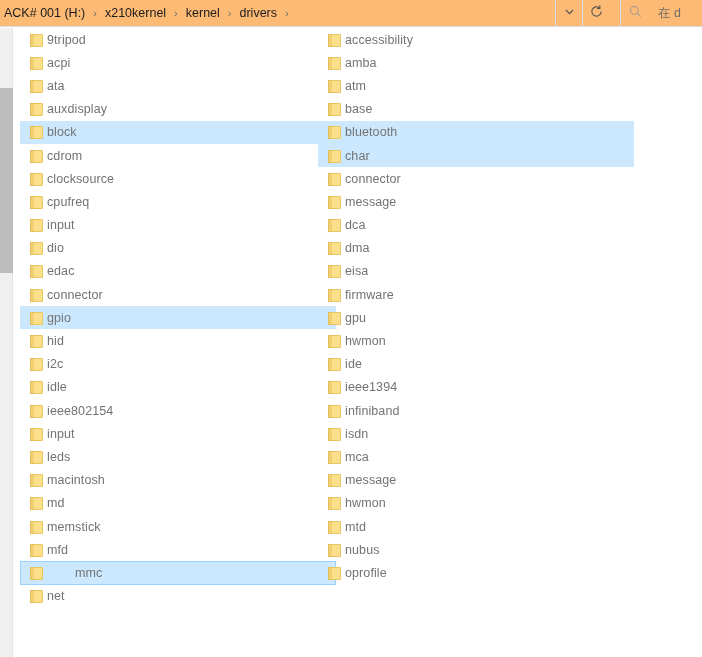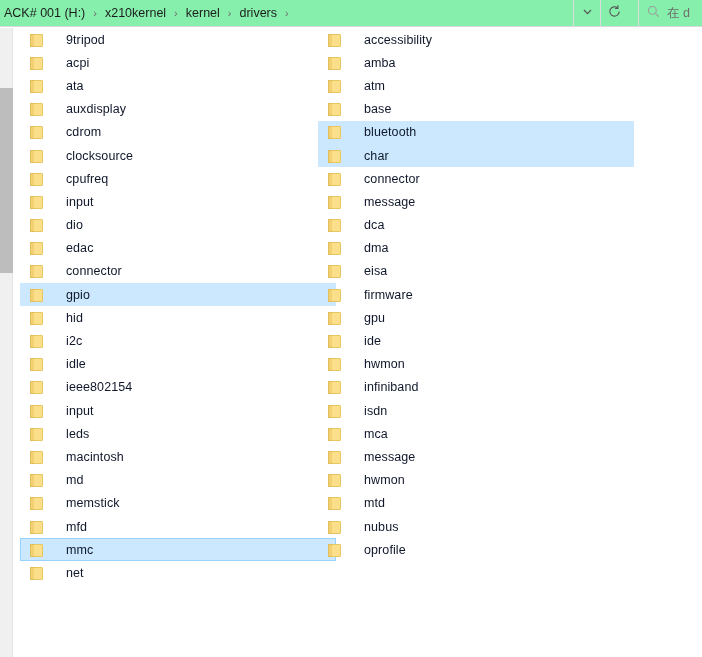--- a/index.html
+++ b/index.html
@@ -9,21 +9,21 @@
     background: #ffffff;
     font-family: "Liberation Sans", sans-serif;
     overflow: hidden;
   }
 
   
   #addressbar {
     position: absolute;
     left: 0; top: 0;
     width: 702px; height: 27px;
-    background: #86efac;
+    background: #fdba74;
     border-bottom: 1px solid #d9d9d9;
     display: flex;
     align-items: stretch;
     justify-content: flex-end;
   }
   #crumbbox {
     flex: 1 1 auto;
     display: flex;
     align-items: center;
     height: 100%;
@@ -49,24 +49,24 @@
   #histbtn, #refreshbtn {
     width: 27px;
     display: flex;
     align-items: center;
     justify-content: center;
     border-right: 1px solid #dcdcdc;
     color: #444;
   }
   #refreshbtn { border-right: none; }
   #searchbox {
-    width: 64px;
+    width: 82px;
     display: flex;
     align-items: center;
-    gap: 7px;
+    gap: 16px;
     padding-left: 8px;
     border-left: 1px solid #dcdcdc;
     margin-left: 10px;
     overflow: hidden;
   }
   #searchbox .sicon { flex: 0 0 auto; color: #8a8a8a; }
   #searchph {
     font-size: 12.5px;
     color: #6e6e6e;
     white-space: nowrap;
@@ -108,25 +108,26 @@
     display: flex;
     align-items: center;
     padding-left: 10px;
     cursor: default;
   }
   .row.sel { background: #cce8ff; }
   .row.focus {
     background: #cce8ff;
     outline: 1px solid #99d1ff;
     outline-offset: -1px;
+    gap: 28px;
   }
   .row .name {
     font-size: 12.5px;
-    color: #0f172a;
-    margin-left: 23px;
+    color: #737373;
+    margin-left: 4px;
     white-space: nowrap;
     letter-spacing: 0.1px;
   }
   .folder {
     flex: 0 0 auto;
     width: 13px; height: 14px;
     position: relative;
   }
   .folder .body {
     position: absolute;
@@ -216,20 +217,27 @@
         </span>
         <span class="name">ata</span>
       </div>
       <div class="row">
         <span class="folder">
           <span class="body"></span>
           <span class="tab"></span>
         </span>
         <span class="name">auxdisplay</span>
       </div>
+      <div class="row sel">
+        <span class="folder">
+          <span class="body"></span>
+          <span class="tab"></span>
+        </span>
+        <span class="name">block</span>
+      </div>
       <div class="row">
         <span class="folder">
           <span class="body"></span>
           <span class="tab"></span>
         </span>
         <span class="name">cdrom</span>
       </div>
       <div class="row">
         <span class="folder">
           <span class="body"></span>
@@ -454,28 +462,35 @@
           <span class="body"></span>
           <span class="tab"></span>
         </span>
         <span class="name">gpu</span>
       </div>
       <div class="row">
         <span class="folder">
           <span class="body"></span>
           <span class="tab"></span>
         </span>
+        <span class="name">hwmon</span>
+      </div>
+      <div class="row">
+        <span class="folder">
+          <span class="body"></span>
+          <span class="tab"></span>
+        </span>
         <span class="name">ide</span>
       </div>
       <div class="row">
         <span class="folder">
           <span class="body"></span>
           <span class="tab"></span>
         </span>
-        <span class="name">hwmon</span>
+        <span class="name">ieee1394</span>
       </div>
       <div class="row">
         <span class="folder">
           <span class="body"></span>
           <span class="tab"></span>
         </span>
         <span class="name">infiniband</span>
       </div>
       <div class="row">
         <span class="folder">

